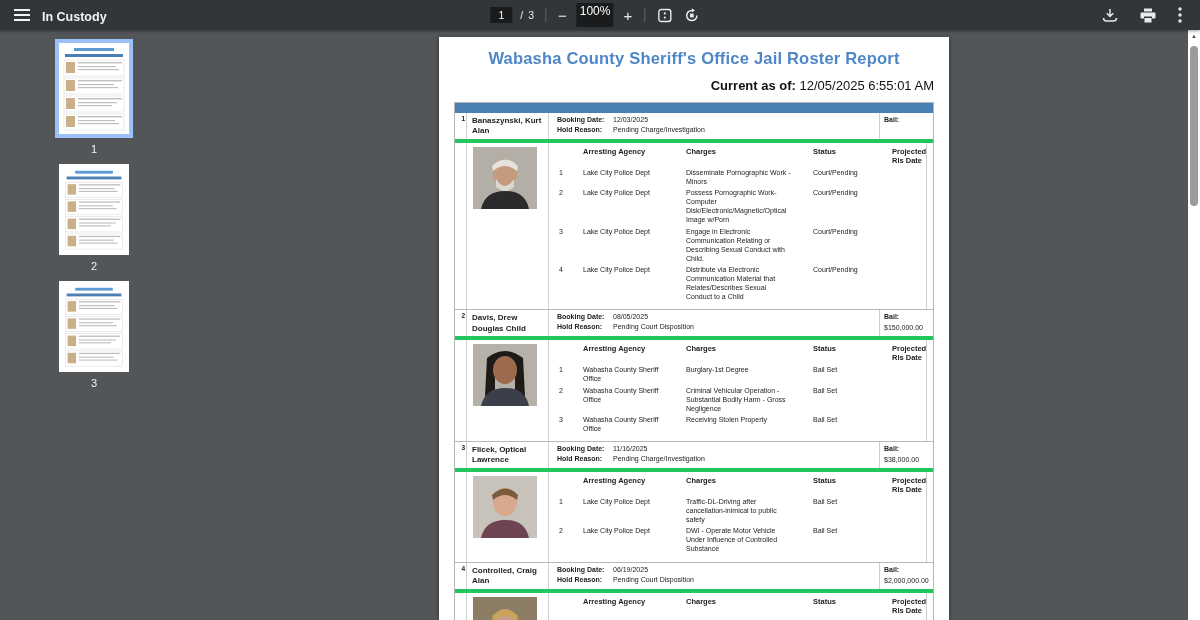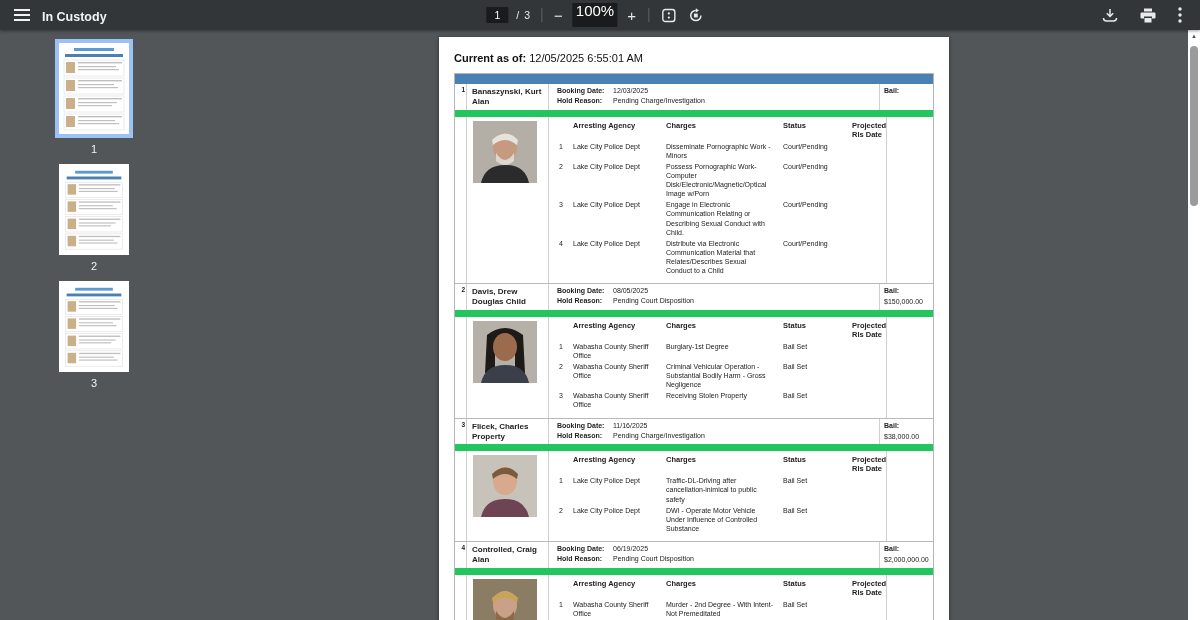--- a/index.html
+++ b/index.html
@@ -13,21 +13,21 @@
     box-shadow:0 1px 3px rgba(0,0,0,.4);
   }
   .tb-left { display:flex; align-items:flex-end; gap:10px; padding-left:12px; }
   .tb-title { font-size:12.5px; font-weight:bold; color:#f1f3f4; }
   .tb-center { position:absolute; left:50%; top:0; transform:translateX(-52%); height:30px; display:flex; align-items:center; gap:8px; }
   .tb-right { margin-left:auto; display:flex; align-items:center; gap:18px; padding-right:16px; }
   .tb-btn { background:none; border:none; cursor:pointer; display:flex; align-items:center; justify-content:center; padding:2px; }
   .tb-btn svg { display:block; }
   .pg-box { background:#191b1c; color:#fff; font-size:10.5px; width:22px; height:16px; text-align:center; line-height:16px; border:none; border-radius:1px; }
   .pg-total { font-size:10.5px; color:#e8eaed; letter-spacing:1px; }
-  .zoom-box { background:#191b1c; color:#fff; font-size:15px; min-width:34px; height:24px; text-align:center; line-height:16px; border-radius:1px; padding:0 3px; }
+  .zoom-box { background:#191b1c; color:#fff; font-size:12px; min-width:34px; height:24px; text-align:center; line-height:16px; border-radius:1px; padding:0 3px; }
   .tb-sep { width:1px; height:14px; background:#5f6368; margin:0 2px; }
   .zoom-sign { font-size:15px; color:#e8eaed; line-height:1; }
 
   
   .main { position:relative; display:flex; height:590px; }
   .sidebar { width:188px; flex:none; padding-top:9px; display:flex; flex-direction:column; align-items:center; overflow:hidden; }
   .thumb-wrap { display:flex; flex-direction:column; align-items:center; margin-bottom:9px; cursor:pointer; }
   .thumb { width:70px; height:91px; background:#fff; border:2px solid transparent; }
   .thumb-wrap.selected .thumb { border:4px solid var(--thumb-selected,#9cc0f8); width:78px; height:99px; }
   .thumb svg { display:block; width:100%; height:100%; }
@@ -40,45 +40,45 @@
     padding:12px 15px 0 15px; height:1000px;
   }
 
   
   .scrollbar { position:absolute; top:0; right:0; bottom:0; width:12px; background:#ffffff; z-index:20; cursor:default; }
   .sb-up { height:13px; text-align:center; font-size:6px; color:#505050; line-height:13px; cursor:pointer; }
   .sb-thumb { position:absolute; top:16px; left:2px; width:8px; height:160px; background:#9b9b9b; border-radius:4px; cursor:grab; }
 
   
   .doc-title { text-align:center; color:var(--accent-blue,#4e86c6); font-weight:bold; font-size:16.5px; letter-spacing:.2px; }
-  .doc-subtitle { text-align:left; font-size:11px; margin-top:3px; color:#111; }
+  .doc-subtitle { text-align:right; font-size:13px; margin-top:10px; color:#111; }
   .doc-subtitle .b { font-weight:bold; }
   .doc-table { margin-top:9px; border:1px solid #b5b5b5; }
   .blue-band { height:10px; background:var(--band-blue,#4a80b4); }
 
   .record { border-top:1px solid #b9b9b9; font-size:7px; color:#222; }
   .record:first-of-type { border-top:none; }
-  .rec-header { display:grid; grid-template-columns:12px 82px 1fr 54px; border-bottom:7px solid #22c55e; min-height:30px; }
+  .rec-header { display:grid; grid-template-columns:12px 82px 1fr 54px; border-bottom:4px solid #22c55e; min-height:30px; }
   .cell.idx { border-right:1px solid #cfcfcf; font-size:6.5px; font-weight:bold; text-align:right; padding:2px 1px 0 0; }
   .cell.name { border-right:1px solid #cfcfcf; font-weight:bold; font-size:8px; padding:3px 4px 2px 5px; line-height:1.3; }
   .cell.info { padding:3px 0 2px 8px; }
   .info-row { display:flex; margin-bottom:3px; }
   .info-row .lbl { font-weight:bold; width:52px; flex:none; }
   .info-row .val { padding-left:4px; }
   .cell.bail { border-left:1px solid #cfcfcf; padding:3px 4px 0 4px; }
   .cell.bail .lbl { font-weight:bold; }
   .bail-amt { margin-top:4px; }
 
   .rec-body { display:grid; grid-template-columns:12px 82px 1fr 54px; }
   .body-idx { border-right:1px solid #cfcfcf; }
   .photo-col { border-right:1px solid #cfcfcf; padding:4px 6px 6px 6px; }
   .mugshot { display:block; width:64px; height:62px; }
   .mugshot svg { display:block; width:100%; height:100%; }
   .charges-col { padding:2px 0 6px 2px; }
-  .charges-head, .charge-row { display:grid; grid-template-columns:13px 84px 108px 60px 1fr; column-gap:9px; }
+  .charges-head, .charge-row { display:grid; grid-template-columns:13px 84px 108px 60px 1fr; column-gap:19px; }
   .charges-head { padding:2px 0 3px 0; }
   .charges-head .h { font-weight:bold; font-size:7.5px; }
   .charge-row { margin-bottom:2px; line-height:1.3; }
   .charge-num { text-align:right; padding-right:1px; }
   .bail-col { border-left:1px solid #cfcfcf; }
 </style>
 </head>
 <body>
 
 <div class="toolbar">
@@ -276,20 +276,21 @@
               <rect x="5" y="71" width="60" height="16"></rect>
         </g>
       </svg>
     </div>
     <div class="thumb-num">3</div>
   </div>
 </div>
 
   <div class="viewport">
     <div class="page">
+      <div class="doc-title">Wabasha County Sheriff's Office Jail Roster Report</div>
       <div class="doc-subtitle">
         <span class="b">Current as of:</span>
         <span>12/05/2025  6:55:01 AM</span>
       </div>
       <div class="doc-table">
         <div class="blue-band"></div>
         <div id="records">
   <div class="record">
     <div class="rec-header">
       <div class="cell idx">1</div>
@@ -435,21 +436,21 @@
   </div>
 </div>
       </div>
       <div class="bail-col"></div>
     </div>
   </div>
 
   <div class="record">
     <div class="rec-header">
       <div class="cell idx">3</div>
-      <div class="cell name">Flicek, Charles Property</div>
+      <div class="cell name">Flicek, Optical Lawrence</div>
       <div class="cell info">
         <div class="info-row">
           <span class="lbl">Booking Date:</span>
           <span class="val v-booking">11/16/2025</span>
         </div>
         <div class="info-row">
           <span class="lbl">Hold Reason:</span>
           <span class="val v-hold">Pending Charge/Investigation</span>
         </div>
       </div>

